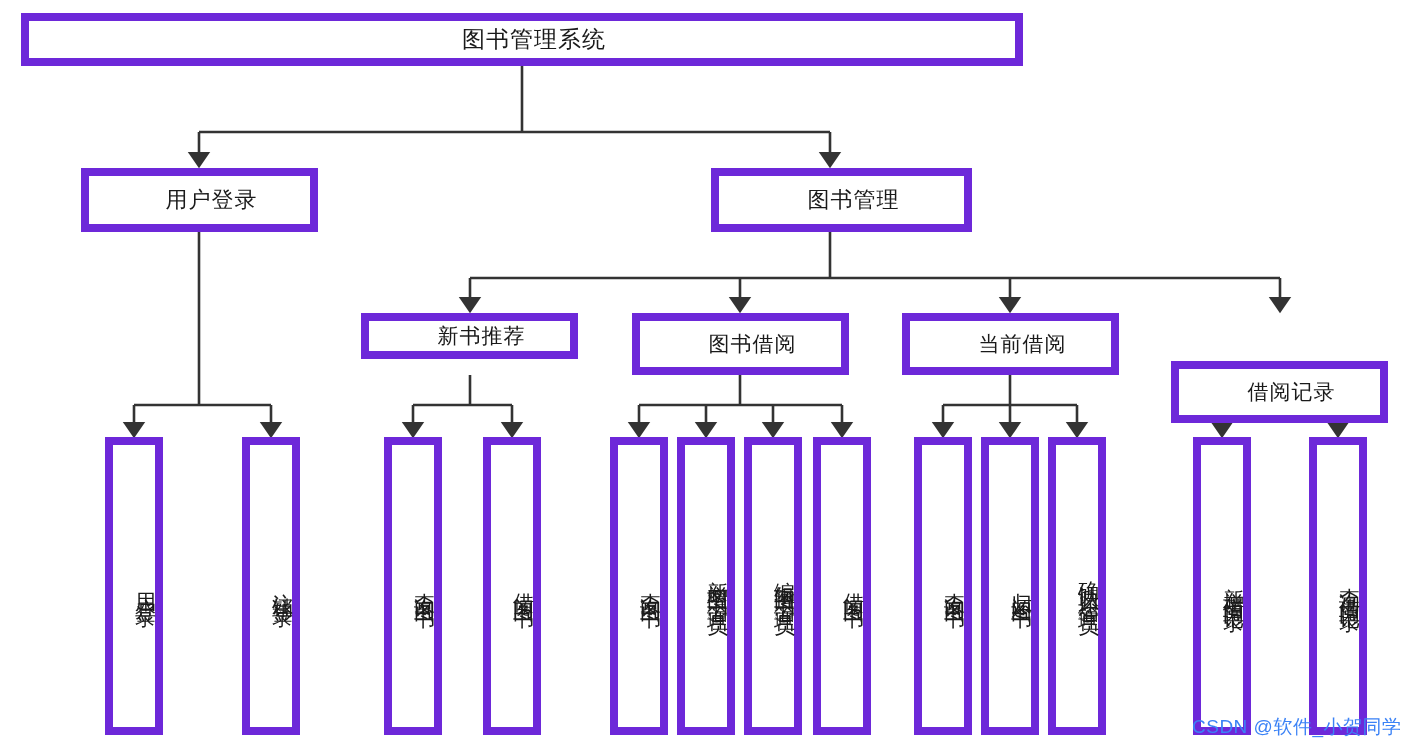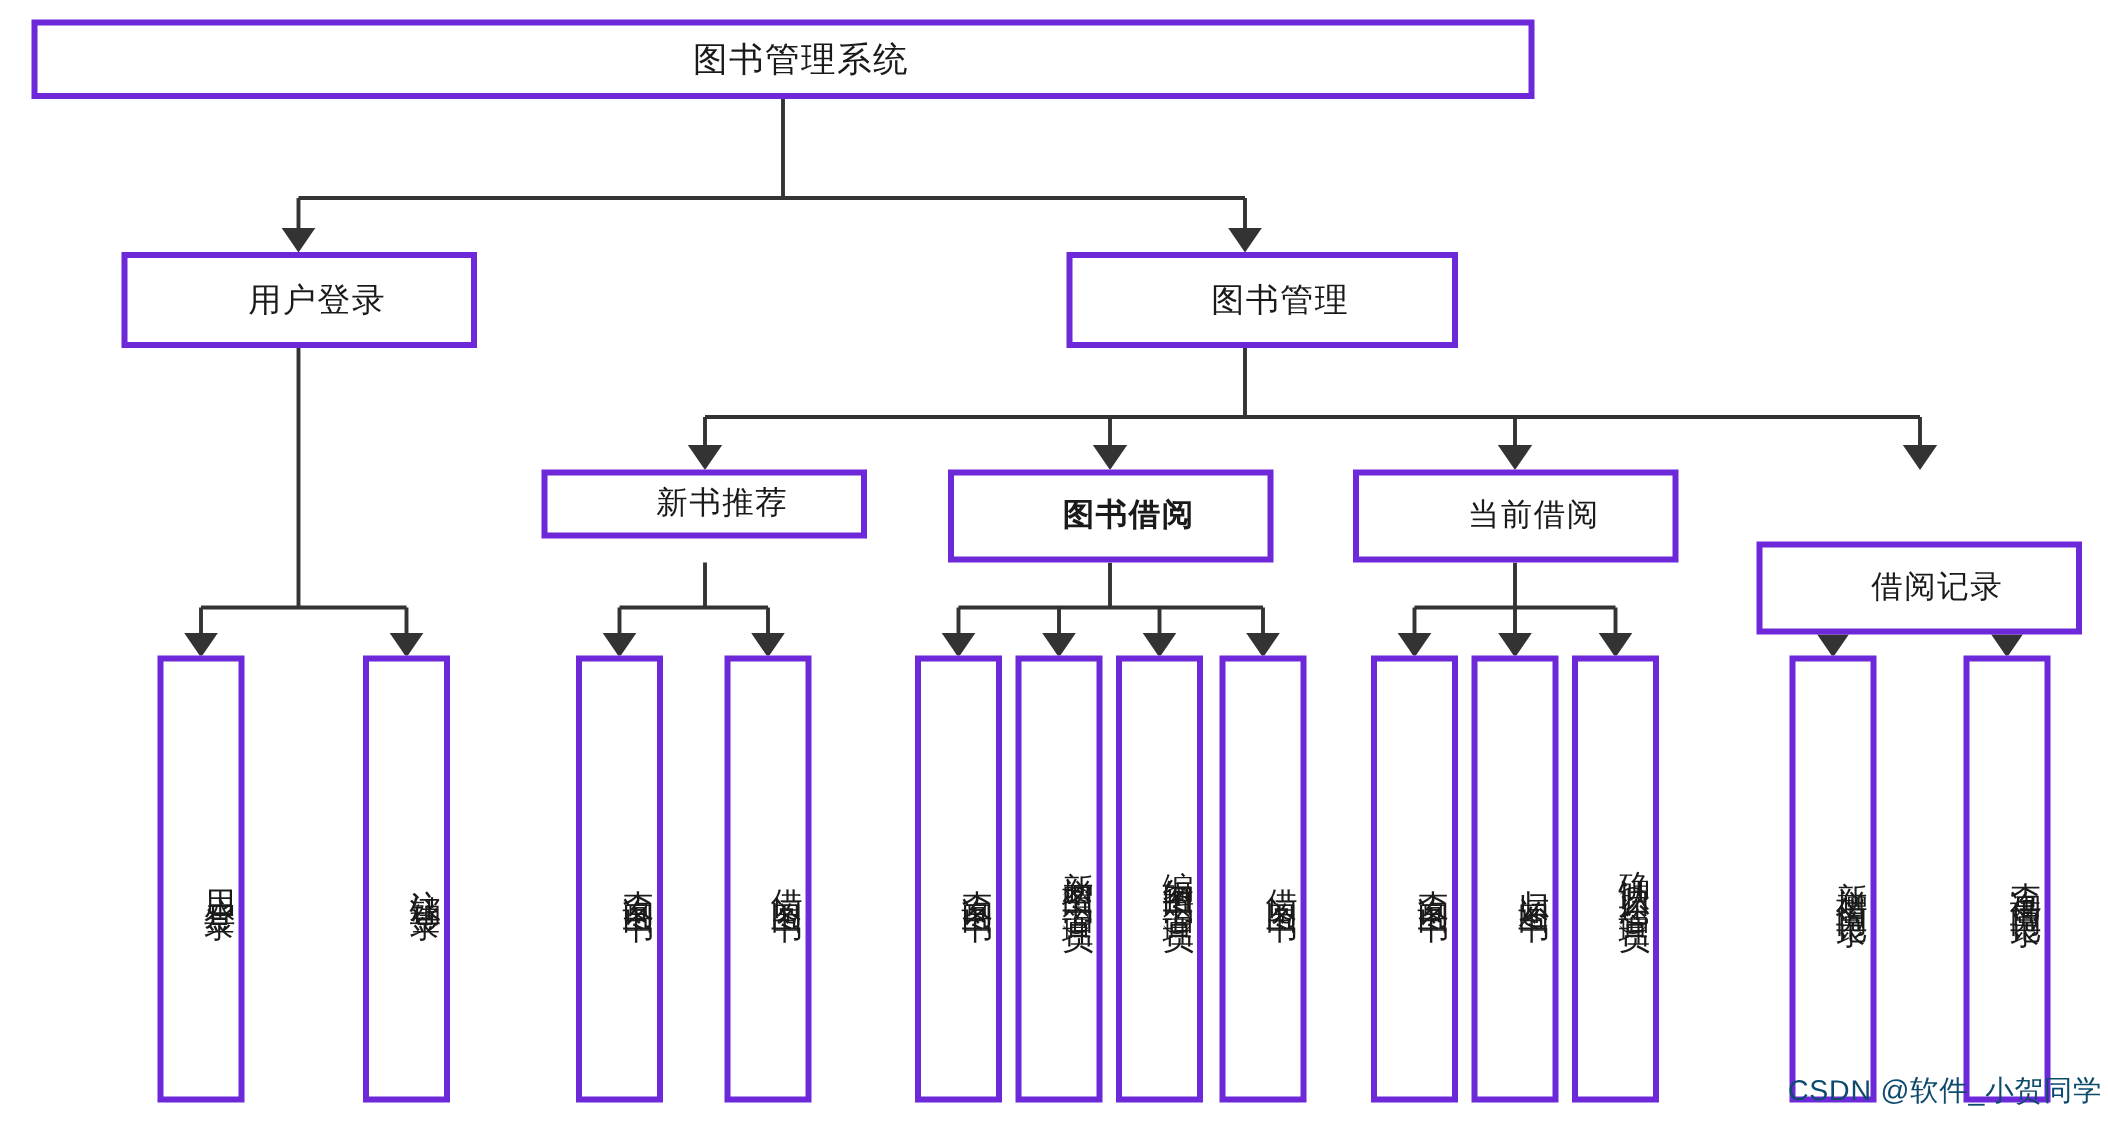--- a/index.html
+++ b/index.html
@@ -23,21 +23,21 @@
     left: 0;
     top: 0;
     width: 1405px;
     height: 747px;
     pointer-events: none;
   }
   .node {
     position: absolute;
     box-sizing: border-box;
     background: #ffffff;
-    border: 4px solid #6d28d9;
+    border: 8px solid #6d28d9;
     display: flex;
     align-items: center;
     justify-content: center;
     z-index: 2;
     padding-left: 24px;
   }
   .node .label {
     color: #1a1a1a;
     font-size: 22px;
     line-height: 1.25;
@@ -57,21 +57,21 @@
     writing-mode: vertical-rl;
     text-orientation: upright;
     font-size: 21px;
     letter-spacing: 5px;
     line-height: 1;
     white-space: nowrap;
     margin: auto 0;
   }
   .watermark {
     position: absolute;
-    color: #0c4a6e;
+    color: #3b82f6;
     font-size: 19px;
     white-space: nowrap;
     z-index: 5;
     letter-spacing: 0.5px;
   }
 </style>
 </head>
 <body>
 
 <div id="canvas">
@@ -135,21 +135,21 @@
   </div>
 
   <div class="node level2" style="left:711px; top:168px; width:261px; height:64px;font-family:Liberation Serif, serif;">
     <span class="label">图书管理</span>
   </div>
 
   <div class="node level3" style="left:361px; top:313px; width:217px; height:46px;">
     <span class="label">新书推荐</span>
   </div>
 
-  <div class="node level3" style="left:632px; top:313px; width:217px; height:62px;font-weight:bold;">
+  <div class="node level3" style="left:632px; top:313px; width:217px; height:62px;">
     <span class="label">图书借阅</span>
   </div>
 
   <div class="node level3" style="left:902px; top:313px; width:217px; height:62px;text-align:center;">
     <span class="label">当前借阅</span>
   </div>
 
   <div class="node level3" style="left:1171px; top:313px; width:217px; height:62px;margin-top:48px;">
     <span class="label">借阅记录</span>
   </div>

